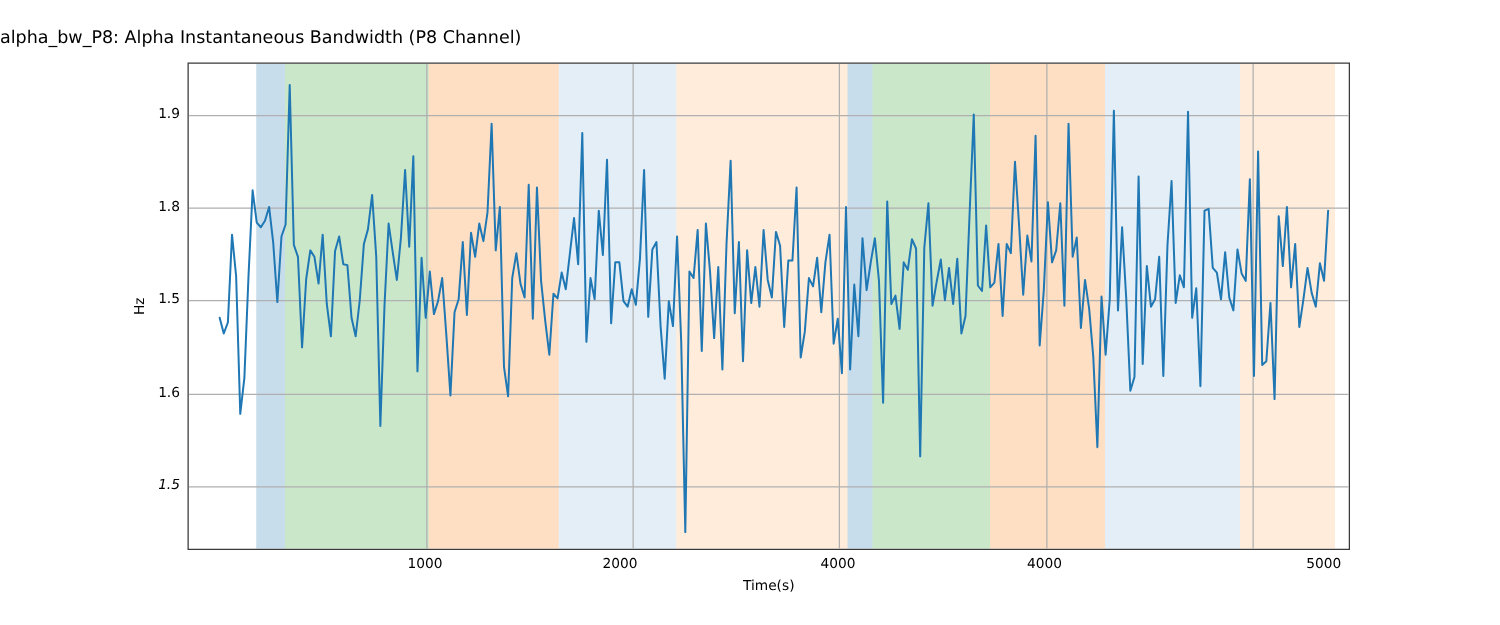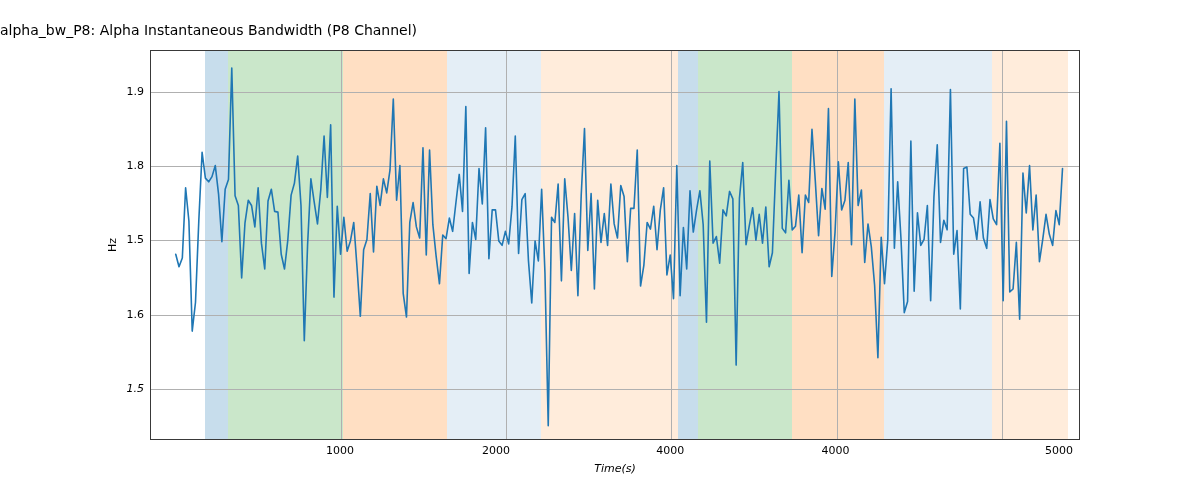--- a/index.html
+++ b/index.html
@@ -54,21 +54,20 @@
   .tick-x { top: 444px; transform: translateX(-50%); }
   .tick-y { left: 144px; transform: translate(-100%, -50%); }
   .xlabel {
     position: absolute;
     left: 150px;
     width: 930px;
     top: 462px;
     text-align: center;
     font-size: 11px;
     color: #000;
-    font-style: italic;
   }
   .ylabel {
     position: absolute;
     left: 112px;
     top: 245px;
     transform: translate(-50%, -50%) rotate(-90deg);
     font-size: 11px;
     color: #000;
   }
   .band {

